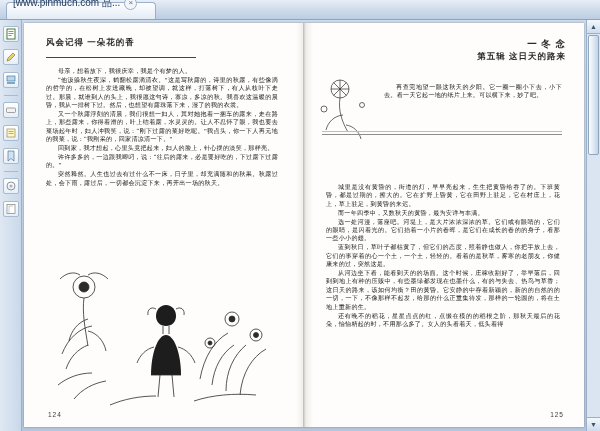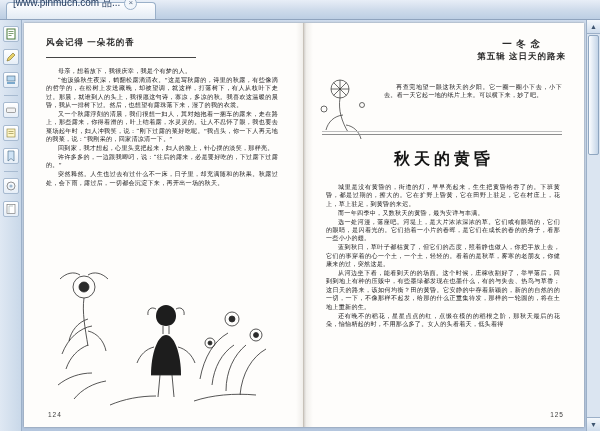--- a/index.html
+++ b/index.html
@@ -342,21 +342,21 @@
             <path d="M60 146c14-6 30-9 46-9"></path>
           </g>
         </svg>
       </div>
 
       <div class="folio l">124</div>
     </div>
 
     <div class="page right">
 
-      <div class="pg-head r" style="right:18px; top:12px;text-align:center;">
+      <div class="pg-head r" style="right:18px; top:12px;">
         <div class="line2">一  冬  念</div>
         <div class="line1">第五辑    这日天的路来</div>
       </div>
 
       <div class="illus" style="left:6px; top:52px;">
         <svg width="80" height="70" viewBox="0 0 80 70">
           <g stroke="#2b2b2b" fill="none" stroke-width="0.7">
             <circle cx="30" cy="14" r="9"></circle>
             <path d="M30 5v18M21 14h18M23.5 7.5l13 13M36.5 7.5l-13 13"></path>
             <path d="M30 23c-2 12 2 24 8 34"></path>
@@ -368,21 +368,20 @@
         </svg>
       </div>
 
       <div class="txt" style="left:80px; top:60px; width:178px;">
         <p>再查完地望一眼这秋天的夕阳。它一圈一圈小下去，小下去。看一天它起一地的纸片上来。可以横下来，妙了吧。</p>
       </div>
 
       <div class="grayline" style="left:18px; top:108px; width:240px;"></div>
       <div class="grayline" style="left:18px; top:111px; width:240px; background:#8d8d8d;"></div>
 
-      <div class="section-title" style="left:90px; top:126px;">秋天的黄昏</div>
 
       <div class="txt" style="left:22px; top:160px; width:234px;">
         <p>城里是没有黄昏的，街道的灯，早早亮起来，生生把黄昏给吞了的。下班黄昏，都是过期的，擦大的。它在扩野上昏黄，它在田野上驻足，它在村庄上，花上，草上驻足，到黄昏的来迟。</p>
         <p>而一年四季中，又数秋天的黄昏，最为安详与丰满。</p>
         <p>选一处河漫，落座吧。河堤上，是大片浓浓深浓的草。它们或有眼睛的，它们的眼睛，是闪着光的。它们抬着一小片的春晖，是它们在成长的春的的身子，看那一些小小的翅。</p>
         <p>蓝到秋日，草叶子都枯黄了，但它们的态度，照着静也做人，你把手放上去，它们的事穿着的心一个土，一个土，轻轻的。看着的是秋草，雾寒的老朋友，你健康来的过，突然这是。</p>
         <p>从河边坐下看，能看到天的的场面。这个时候，庄稼收割好了，举早落后，回到到地上有种的压贩中，有些墨绿都发现在也墨什么，有的与失去、热鸟与草香；这日天的路来，该如何均衡？田的黄昏。它安静的中存着新颖的，新的的自然的的一切，一下，不像那样不起发，给那的什么正重集待发，那样的一轮圆的，将在土地上重新的生。</p>
         <p>还有晚不的稻花，星星点点的红，点缀在模的的稻根之阶，那秋天最后的花朵，怡怡精起的时，不用那么多了。女人的头看着天，低头着得</p>
       </div>
 

